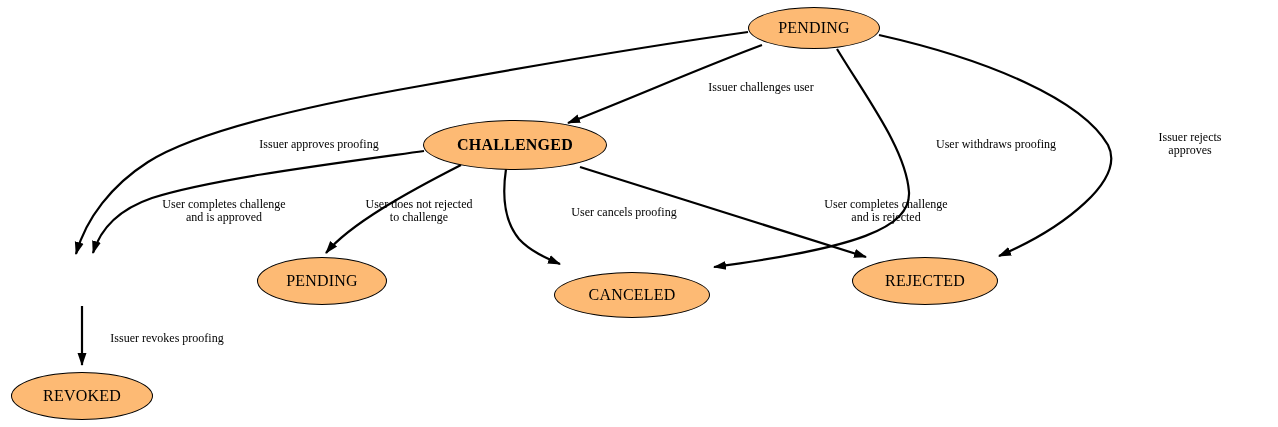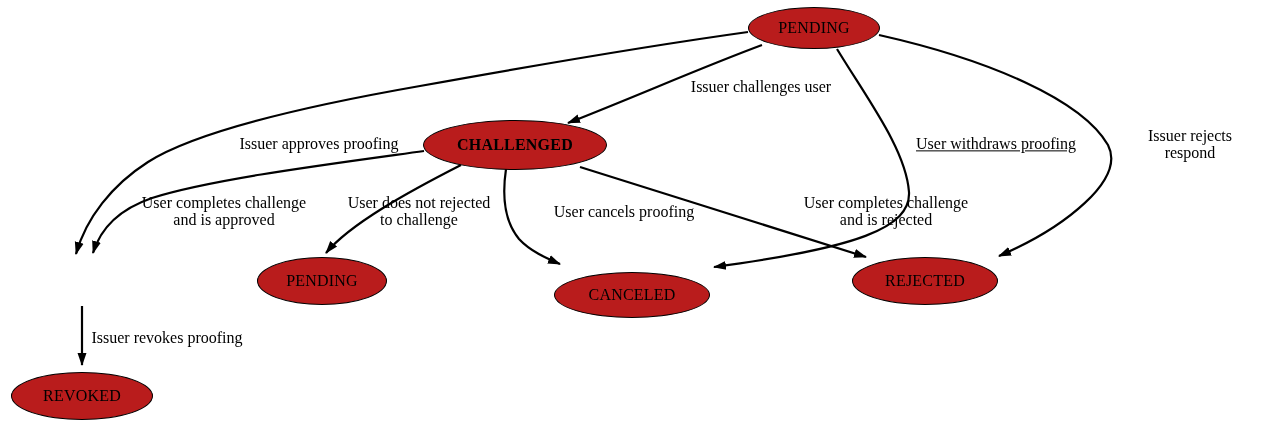--- a/index.html
+++ b/index.html
@@ -15,48 +15,48 @@
   svg.edge-layer {
     position: absolute;
     left: 0; top: 0;
     width: 1278px; height: 427px;
   }
   .node {
     position: absolute;
     box-sizing: border-box;
     border: 1.4px solid #000;
     border-radius: 50%;
-    background: #b91c1c;
+    background: #fdba74;
     display: flex;
     align-items: center;
     justify-content: center;
     font-size: 16px;
     letter-spacing: 0.2px;
     white-space: nowrap;
   }
   .edge-label {
     position: absolute;
     transform: translate(-50%, -50%);
-    font-size: 16px;
+    font-size: 12px;
     line-height: 1.08;
     text-align: center;
     white-space: pre-line;
   }
   
   .n-pending    { left: 748px; top:   7px; width: 132px; height: 42px; }
   .n-challenged { left: 423px; top: 120px; width: 184px; height: 50px; font-weight: bold; }
   .n-approved   { left:   4px; top: 257px; width: 156px; height: 48px; }
   .n-expired    { left: 257px; top: 257px; width: 130px; height: 48px; }
   .n-canceled   { left: 554px; top: 272px; width: 156px; height: 46px; }
   .n-rejected   { left: 852px; top: 257px; width: 146px; height: 48px; }
   .n-revoked    { left:  11px; top: 372px; width: 142px; height: 48px; }
   
   .l-challenges { left: 761px; top:  87px; }
   .l-approves   { left: 319px; top: 144px; }
-  .l-withdraws  { left: 996px; top: 144px; text-decoration: underline; }
+  .l-withdraws  { left: 996px; top: 144px; }
   .l-rejects    { left: 1190px; top: 144px; }
   .l-comp-appr  { left: 224px; top: 211px; }
   .l-no-respond { left: 419px; top: 211px; }
   .l-cancels    { left: 624px; top: 212px; }
   .l-comp-rej   { left: 886px; top: 211px; }
   .l-revokes    { left: 167px; top: 338px; }
 </style>
 </head>
 <body>
 
@@ -84,21 +84,21 @@
   <div class="node n-pending">PENDING</div>
   <div class="node n-challenged">CHALLENGED</div>
   <div class="node n-expired">PENDING</div>
   <div class="node n-canceled">CANCELED</div>
   <div class="node n-revoked">REVOKED</div>
   <div class="node n-rejected">REJECTED</div>
 
   <div class="edge-label l-challenges">Issuer challenges user</div>
   <div class="edge-label l-approves">Issuer approves proofing</div>
   <div class="edge-label l-withdraws">User withdraws proofing</div>
-  <div class="edge-label l-rejects">Issuer rejects respond</div>
+  <div class="edge-label l-rejects">Issuer rejects approves</div>
   <div class="edge-label l-comp-appr">User completes challenge
 and is approved</div>
   <div class="edge-label l-no-respond">User does not rejected
 to challenge</div>
   <div class="edge-label l-cancels">User cancels proofing</div>
   <div class="edge-label l-comp-rej">User completes challenge
 and is rejected</div>
   <div class="edge-label l-revokes">Issuer revokes proofing</div>
 
 </div>

